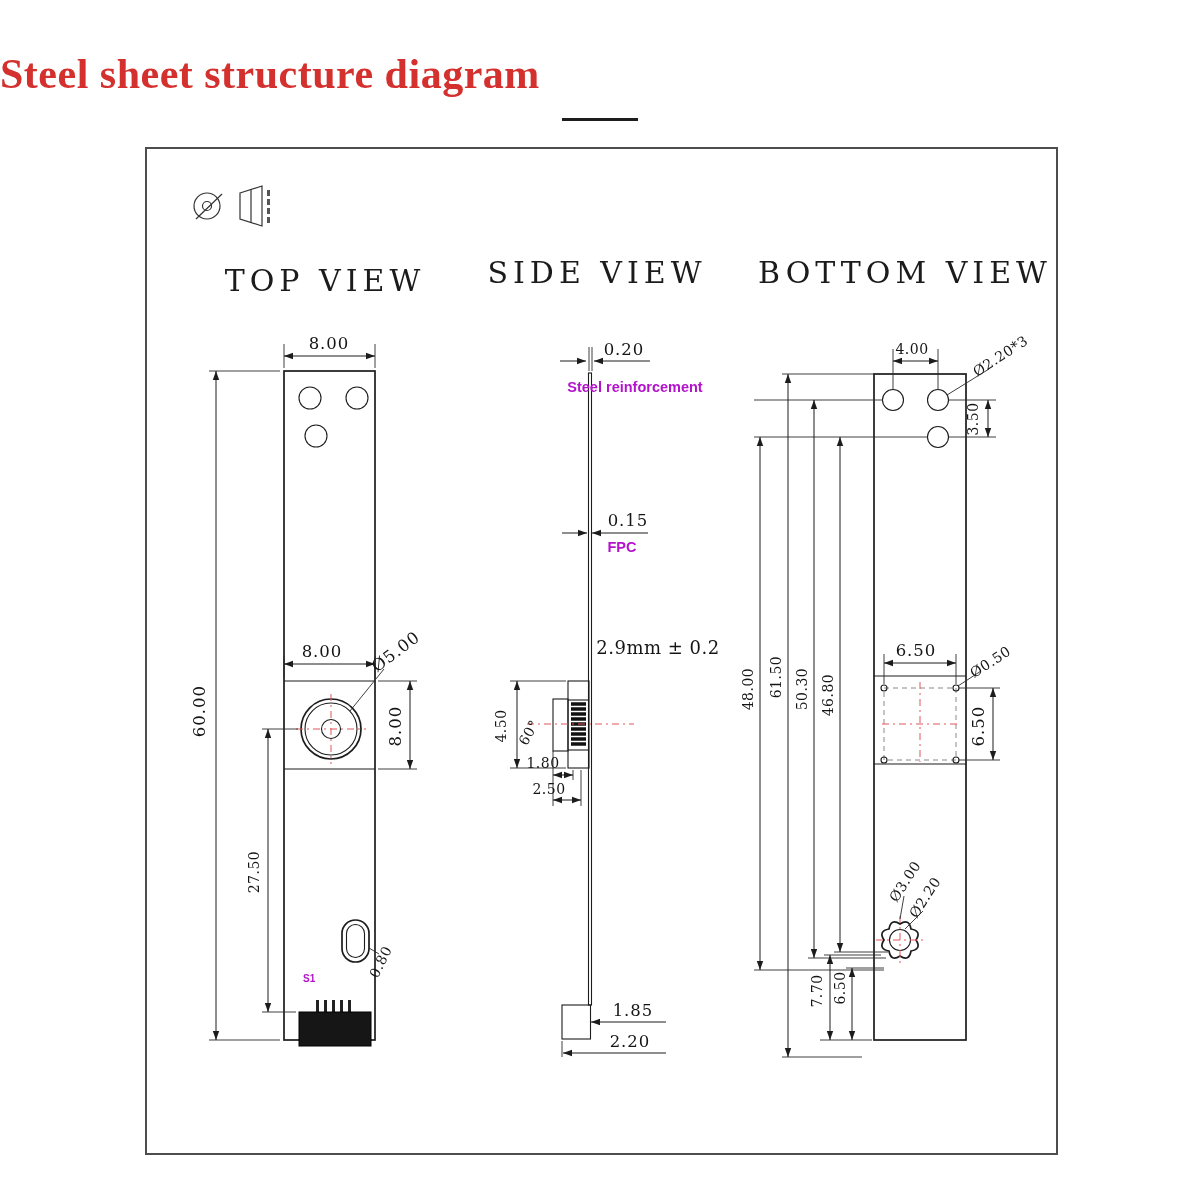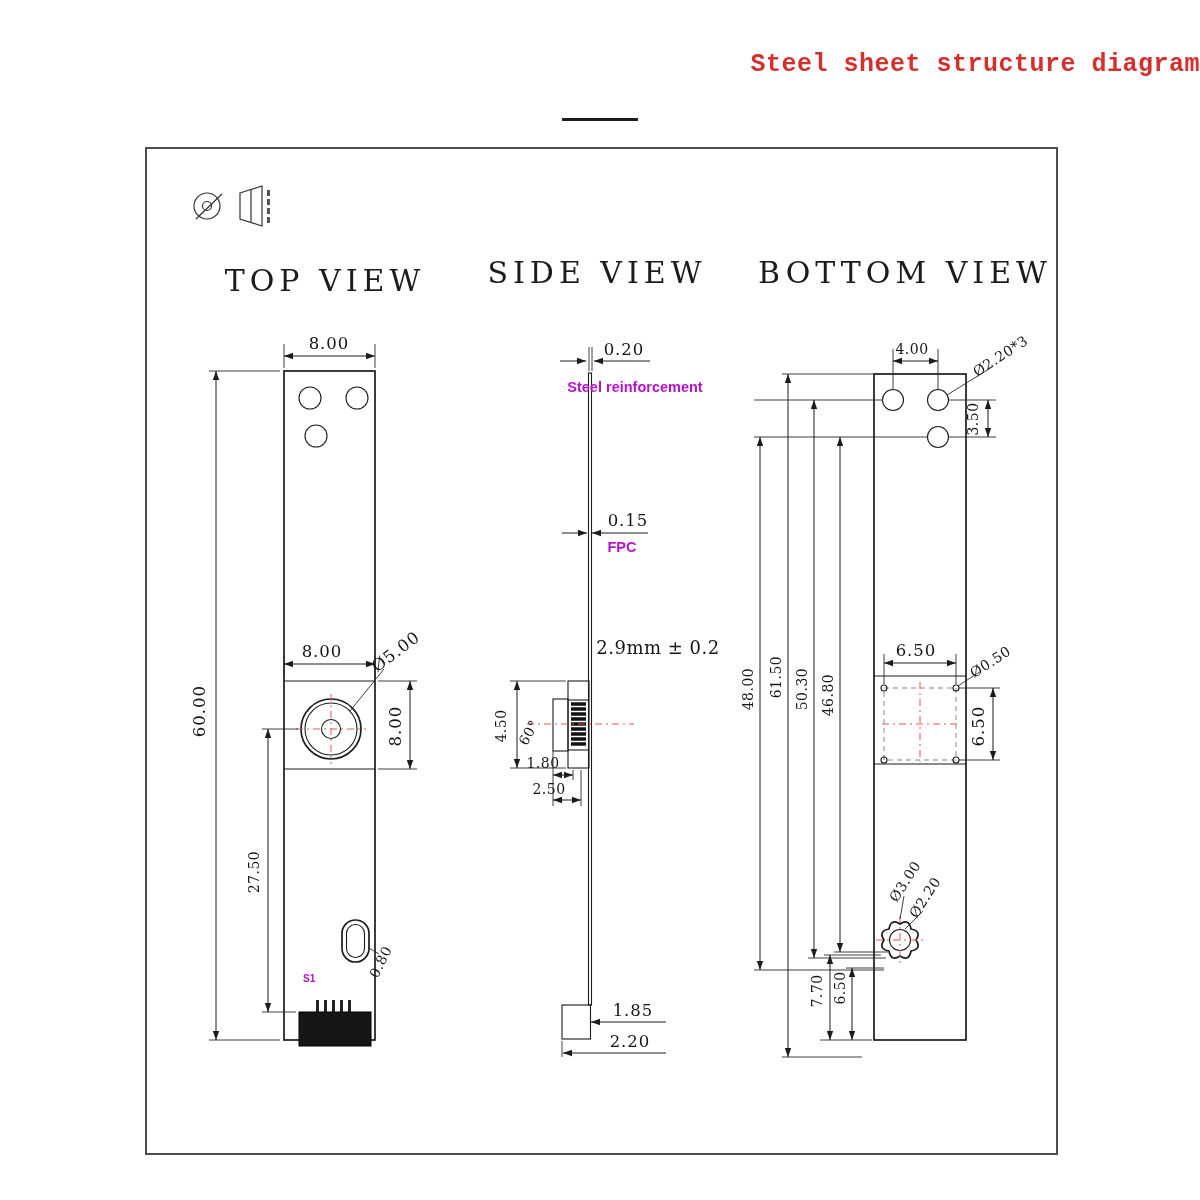--- a/index.html
+++ b/index.html
@@ -1,20 +1,20 @@
 <!DOCTYPE html>
 <html><head>
 <meta charset="utf-8">
 <style>
   html,body{margin:0;padding:0;background:#ffffff;}
   .page{position:relative;width:1200px;height:1200px;background:#fff;overflow:hidden;
         font-family:"Liberation Sans",sans-serif;}
-  .page-title{position:absolute;left:0;right:0;top:50px;margin:0;text-align:right;
-        font-size:25px;font-weight:800;color:#d3302e;letter-spacing:0.5px;
-        font-family:Liberation Mono, monospace;}
+  .page-title{position:absolute;left:0;right:0;top:50px;margin:0;text-align:left;
+        font-size:42px;font-weight:800;color:#d3302e;letter-spacing:0.5px;
+        font-family:Liberation Serif, serif;}
   .title-underline{position:absolute;top:118px;left:50%;transform:translateX(-50%);
         width:76px;height:3px;background:#1d1d1d;}
   svg.canvas{position:absolute;left:0;top:0;}
   
   .o  {fill:none;stroke:#1c1c1c;stroke-width:1.7;}
   .o2 {fill:none;stroke:#1c1c1c;stroke-width:1.1;}
   .ext{stroke:#2a2a2a;stroke-width:0.9;fill:none;}
   .d  {stroke:#1c1c1c;stroke-width:1;fill:none;}
   .cl {stroke:#e05858;stroke-width:1;stroke-dasharray:7 4 2 4;fill:none;}
   .dash{stroke:#8a8a8a;stroke-width:1;stroke-dasharray:5 4;fill:none;}

